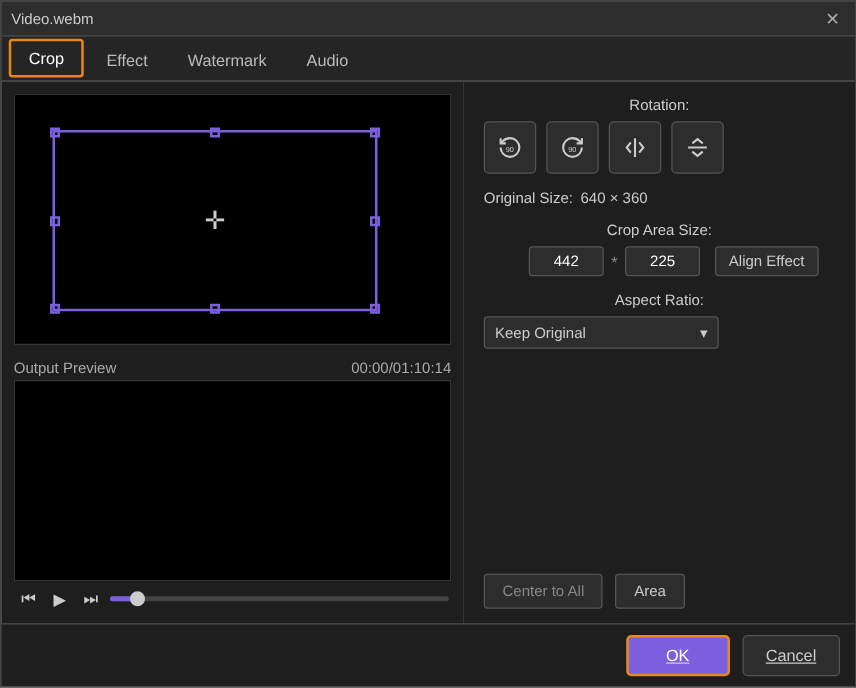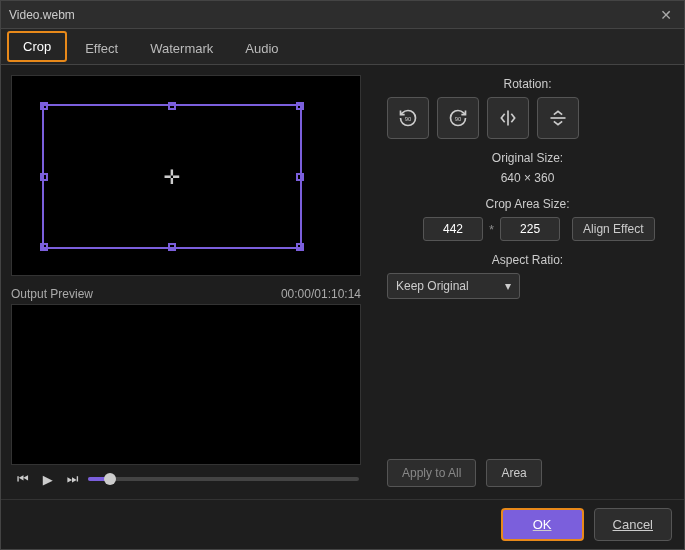--- a/index.html
+++ b/index.html
@@ -222,25 +222,23 @@
       color: #ccc;
       cursor: pointer;
       display: flex;
       align-items: center;
       justify-content: center;
       font-size: 14px;
     }
 
     .info-row {
       display: flex;
-      align-items: center;
       gap: 6px;
       font-size: 12px;
       color: #ccc;
-      flex-direction: column;
     }
 
     .crop-size-row {
       display: flex;
       align-items: center;
       gap: 6px;
       padding-left: 36px;
     }
     .size-input {
       width: 60px;
@@ -267,21 +265,21 @@
       margin-left: 6px;
     }
 
     .aspect-dropdown {
       background: #2d2d2d;
       border: 1px solid #555;
       border-radius: 3px;
       color: #ccc;
       padding: 5px 8px;
       font-size: 12px;
-      width: 133px;
+      width: 188px;
       cursor: pointer;
       display: flex;
       align-items: center;
       justify-content: space-between;
     }
 
     .bottom-buttons {
       display: flex;
       gap: 10px;
       margin-top: auto;
@@ -453,21 +451,21 @@
 
       <div>
         <div class="section-label">Aspect Ratio:</div>
         <div class="aspect-dropdown">
           <span>Keep Original</span>
           <span>▾</span>
         </div>
       </div>
 
       <div class="bottom-buttons">
-        <button class="apply-all-btn">Apply to All</button>
+        <button class="apply-all-btn">Center to All</button>
         <button class="reset-btn">Area</button>
       </div>
 
     </div>
   </div>
 
   <div class="footer-buttons">
     <button class="ok-btn">OK</button>
     <button class="cancel-btn">Cancel</button>
   </div>

